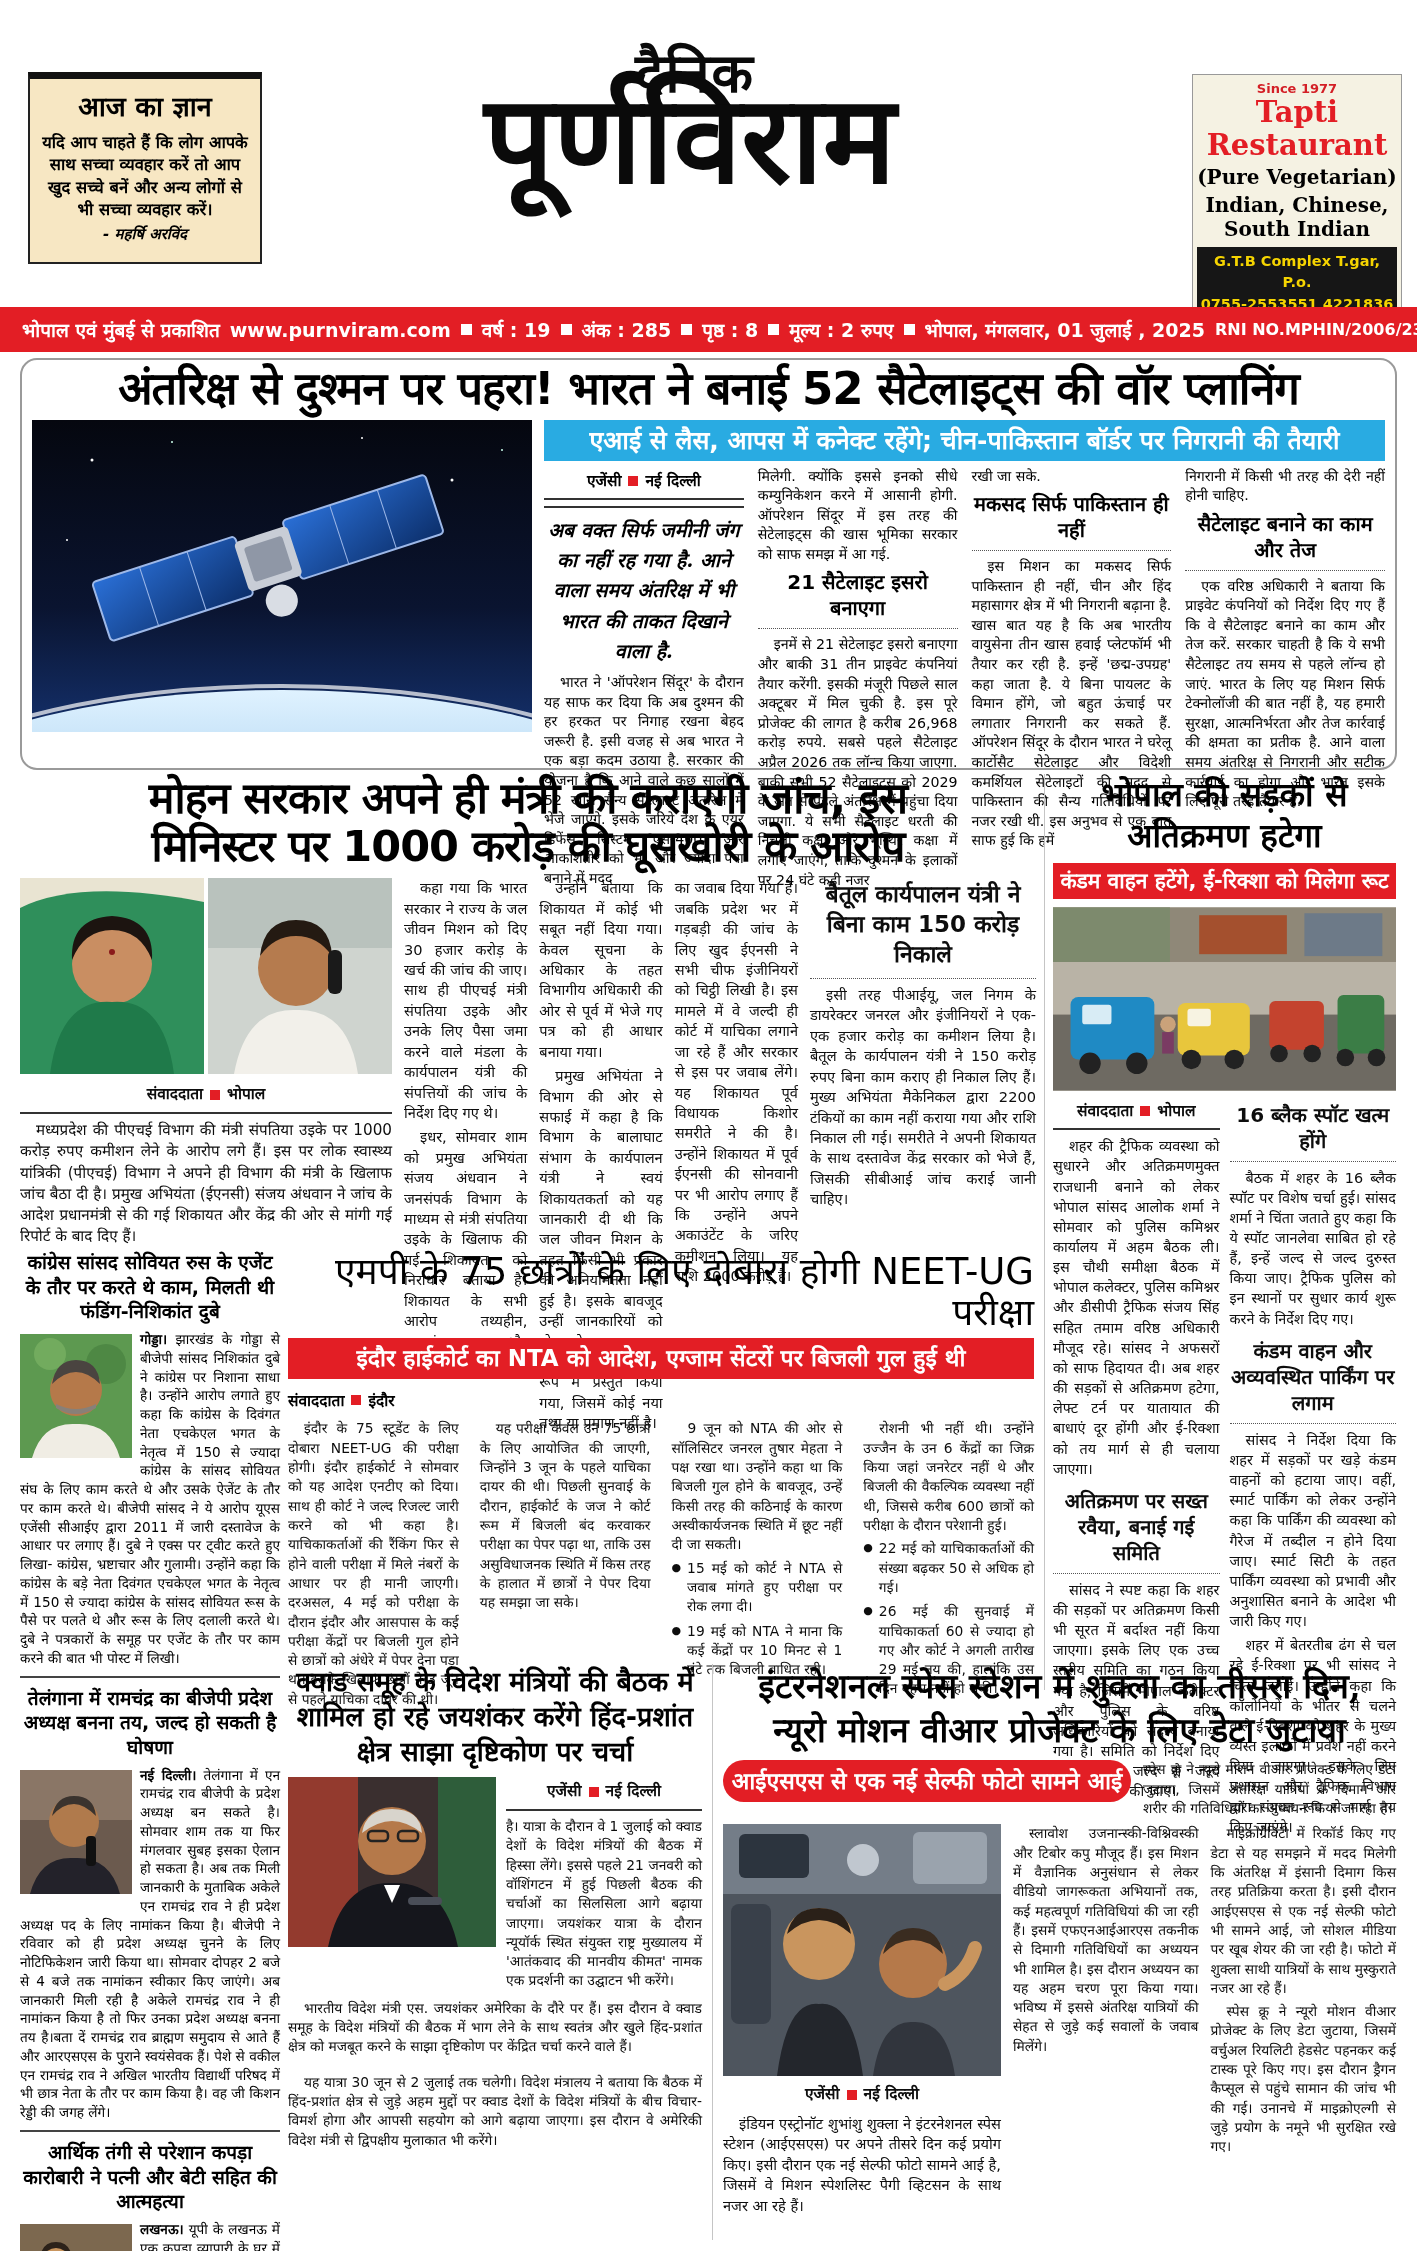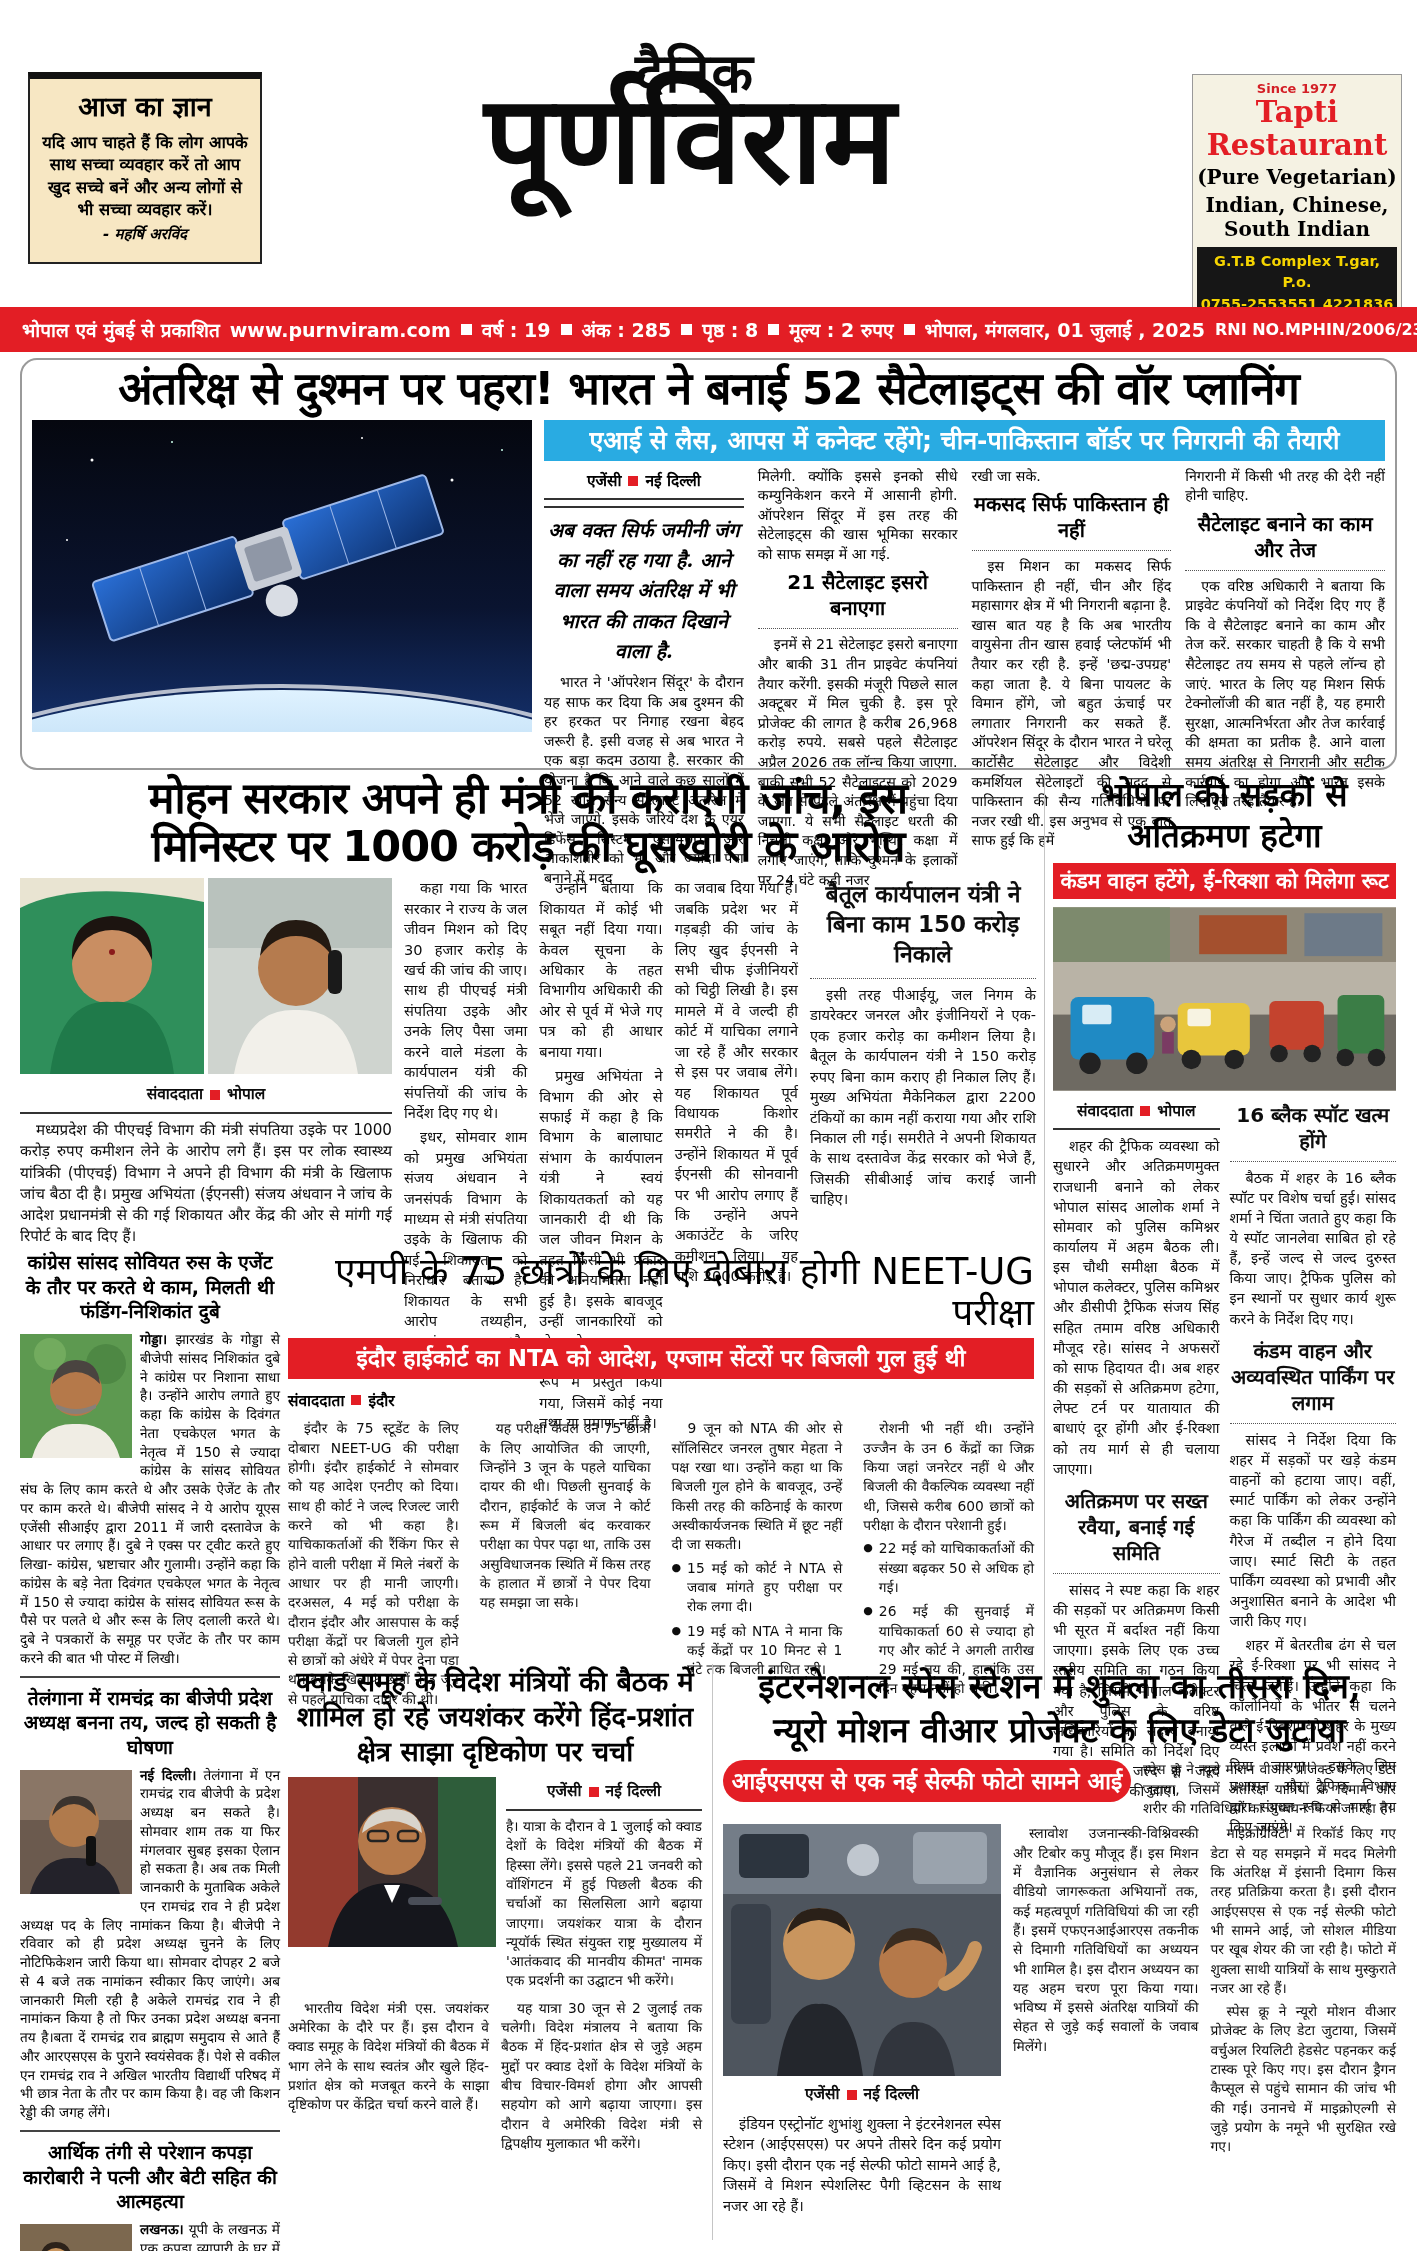--- a/index.html
+++ b/index.html
@@ -95,21 +95,21 @@
   .neet-col { flex:1; min-width:0; font-size:13.8px; }
   .bullet { display:flex; gap:6px; margin-bottom:5px; }
   .bullet .dot { flex:none; font-size:11px; line-height:1.7; }
 
   
   .quad-box { position:absolute; left:288px; top:1664px; width:414px; height:576px; }
   .quad-headline { font-size:27px; font-weight:900; text-align:center; line-height:1.3; margin-bottom:8px; }
   .quad-row { display:flex; gap:10px; }
   .quad-photo { width:208px; height:170px; }
   .quad-col { flex:1; min-width:0; font-size:13.8px; }
-  .quad-cols { display:flex; gap:12px; margin-top:8px; }
+  .quad-cols { display:flex; gap:12px; margin-top:8px;flex-direction:column; }
 
   
   .iss-box { position:absolute; left:712px; top:1664px; width:684px; height:576px; border-left:1px solid #c5c5c5; padding-left:10px; }
   .iss-headline { font-size:34px; font-weight:700; text-align:center; line-height:1.3; font-family:"DejaVu Serif", serif; }
   .iss-striprow { display:flex; gap:12px; align-items:flex-start; margin:8px 0 6px; }
   .iss-strip { width:408px; font-size:23px; padding:4px 0 6px; flex:none;border-radius:21px; }
   .iss-row { display:flex; gap:12px; }
   .iss-photo { width:278px; height:252px; }
   .iss-col { flex:1; min-width:0; font-size:13.8px; }
   .iss-caption { border-bottom:none; margin:4px 0 2px; }

